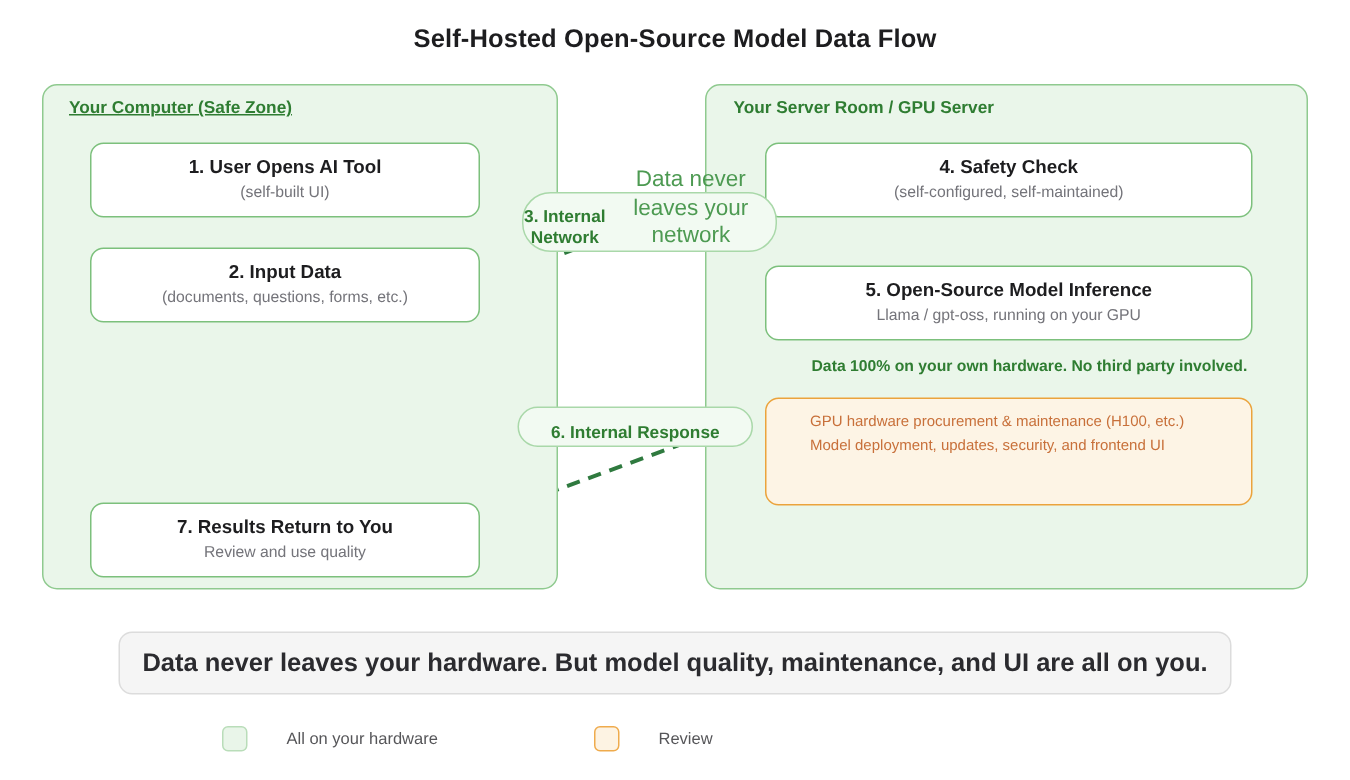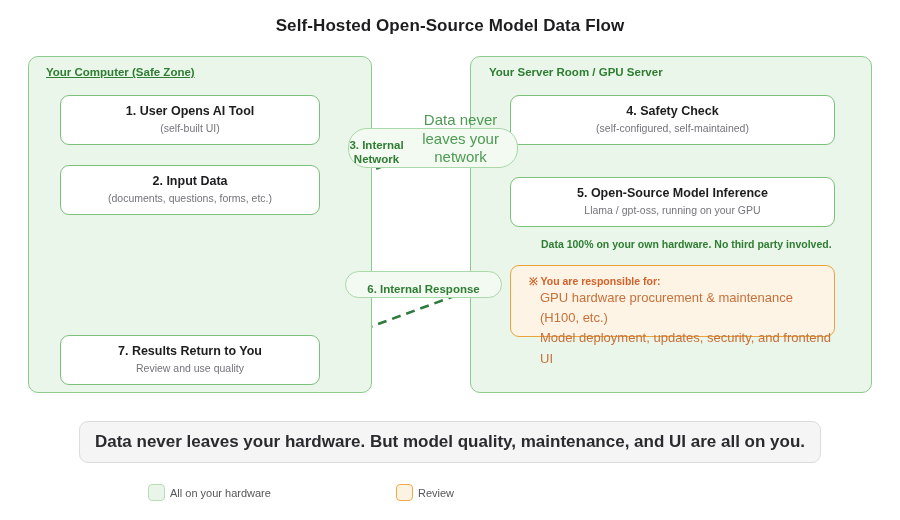--- a/index.html
+++ b/index.html
@@ -143,21 +143,21 @@
     box-sizing: border-box;
     padding: 8px 0 0 18px;
   }
   .warn-head {
     font-size: 10.5px;
     font-weight: bold;
     color: #d2622a;
     line-height: 1.35;
   }
   .warn-line {
-    font-size: 13px;
+    font-size: 10px;
     color: #c8703a;
     line-height: 1.55;
     padding-left: 11px;
   }
 
   
   #footer-banner {
     position: absolute;
     left: 79px;
     top: 421px;
@@ -175,21 +175,21 @@
     font-size: 17px;
     font-weight: bold;
     color: #2b2b2f;
   }
 
   
   .legend-item {
     position: absolute;
     display: flex;
     align-items: center;
-    gap: 5px;
+    gap: 26px;
   }
   #legend-hardware { left: 148px; top: 484px; }
   #legend-notes    { left: 396px; top: 484px; }
   .swatch {
     width: 17px;
     height: 17px;
     border-radius: 4px;
     box-sizing: border-box;
   }
   .swatch-green  { background: #e9f5e9; border: 1.5px solid #b9ddb9; }
@@ -263,24 +263,20 @@
     <div class="badge-sub">Data never leaves your network</div>
   </div>
 
   <div class="badge" id="badge-6">
     <div class="badge-title">6. Internal Response</div>
   </div>
 
   <div class="green-note">Data 100% on your own hardware. No third party involved.</div>
 
   <div id="warn-box">
-    <div class="warn-head">
-      <span>※</span>
-      <span>You are responsible for:</span>
-    </div>
     <div class="warn-line">GPU hardware procurement &amp; maintenance (H100, etc.)</div>
     <div class="warn-line">Model deployment, updates, security, and frontend UI</div>
   </div>
 
   <div id="footer-banner">
     <div class="footer-text">Data never leaves your hardware. But model quality, maintenance, and UI are all on you.</div>
   </div>
 
   <div class="legend-item" id="legend-hardware">
     <span class="swatch swatch-green"></span>

